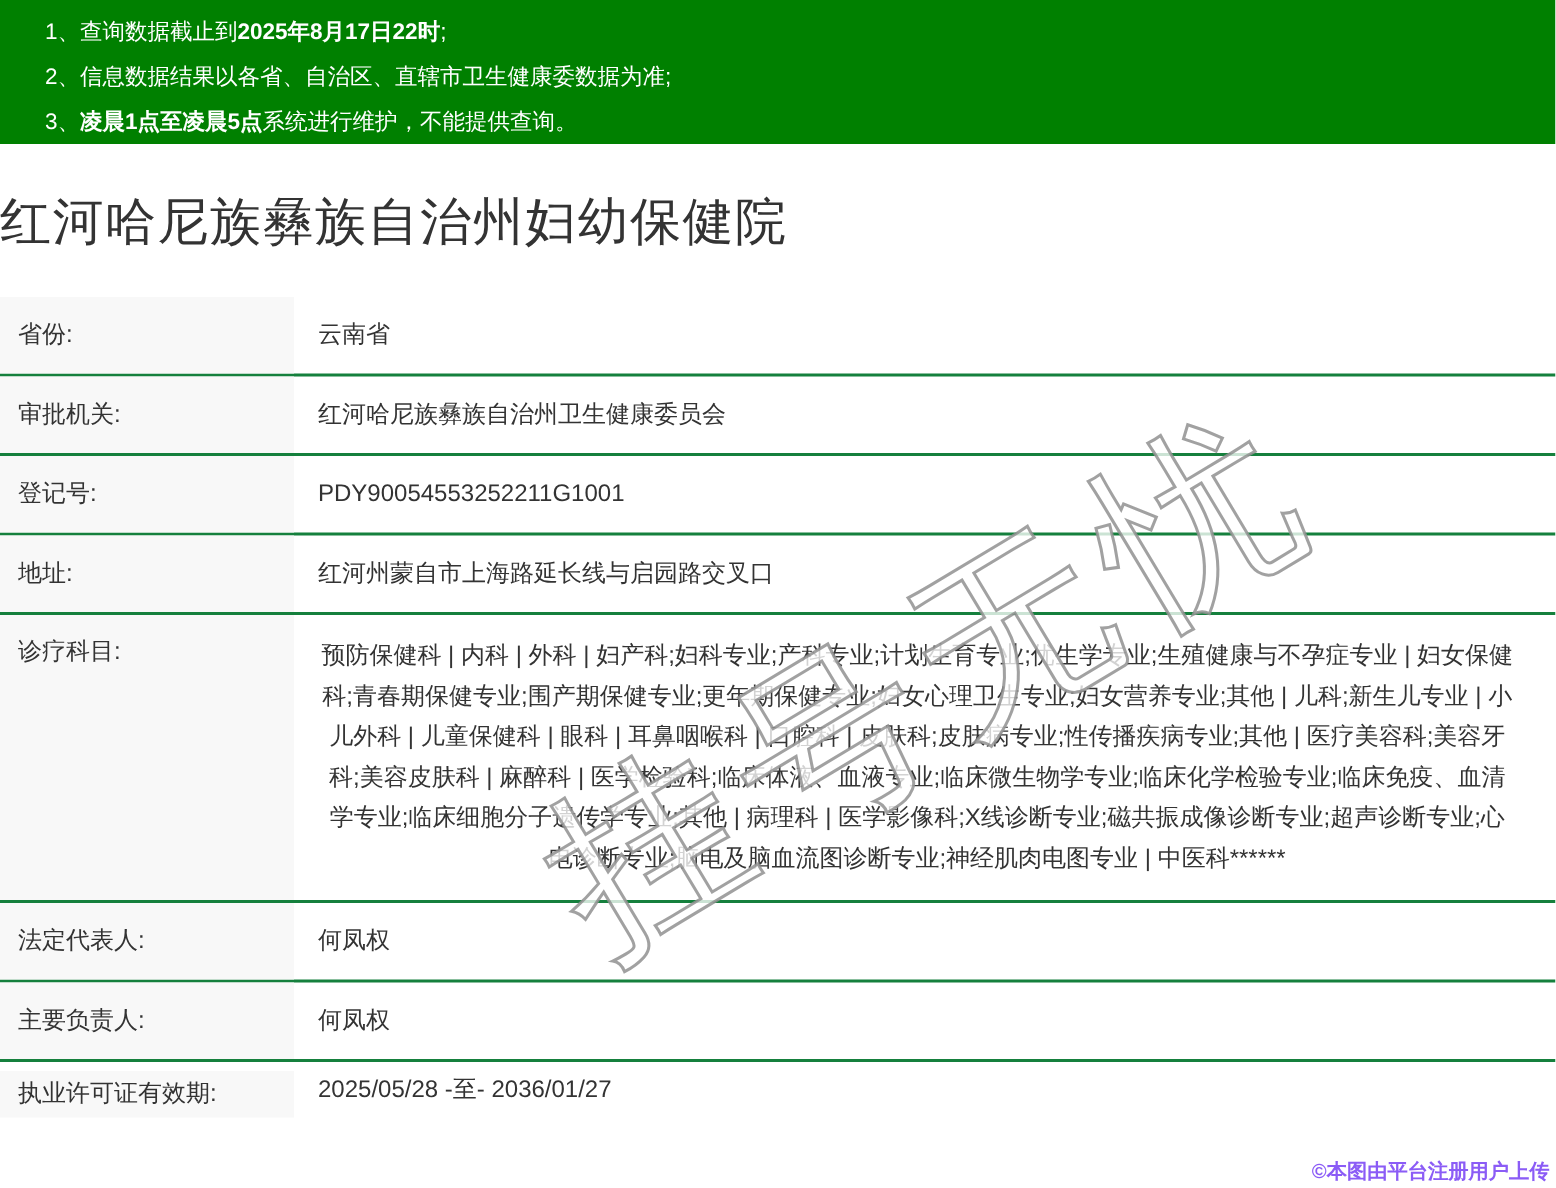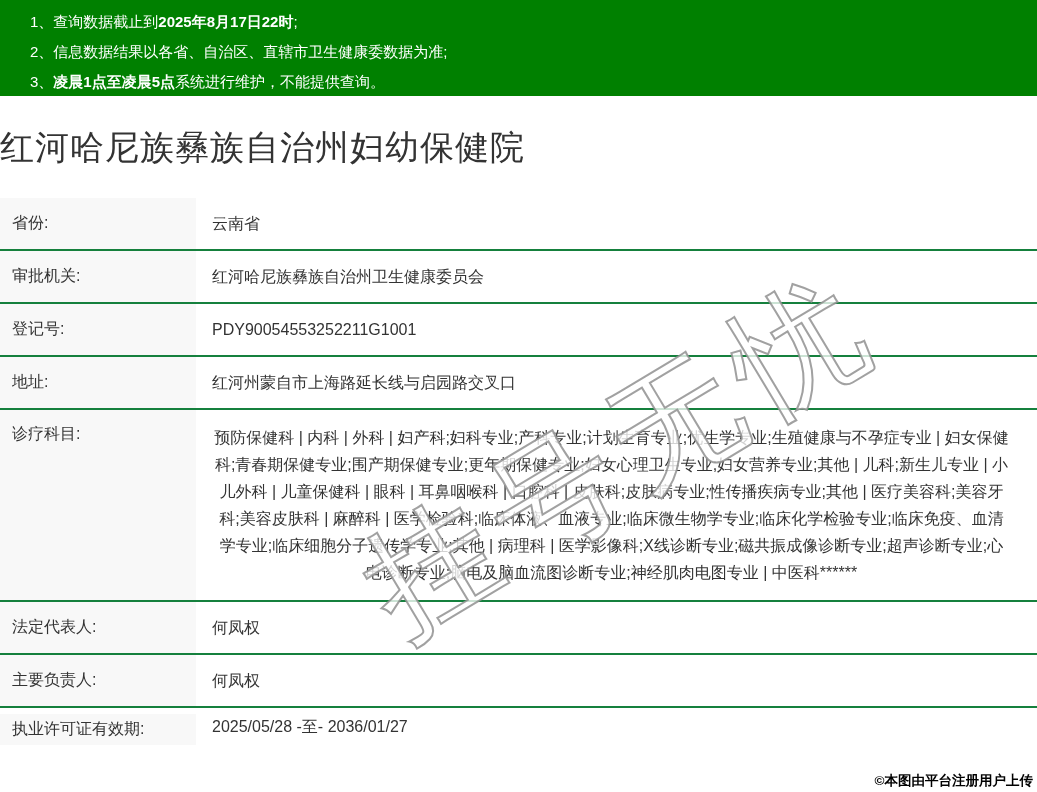--- a/index.html
+++ b/index.html
@@ -83,21 +83,21 @@
     z-index: 6;
     white-space: nowrap;
   }
   
   .footer-note {
     position: absolute;
     right: 4px;
     bottom: 2px;
     font-size: 13.5px;
     font-weight: bold;
-    color: #000000;
+    color: #8b5cf6;
     z-index: 7;
     text-shadow: -1px -1px 0 #fff, 1px -1px 0 #fff, -1px 1px 0 #fff, 1px 1px 0 #fff,
                  0 -1px 0 #fff, 0 1px 0 #fff, -1px 0 0 #fff, 1px 0 0 #fff;
   }
 </style>
 </head>
 <body>
 
 <div class="banner">
   <div class="notice-line"><span>1、</span><span>查询数据截止到</span><span class="b">2025年8月17日22时</span><span>;</span></div>

